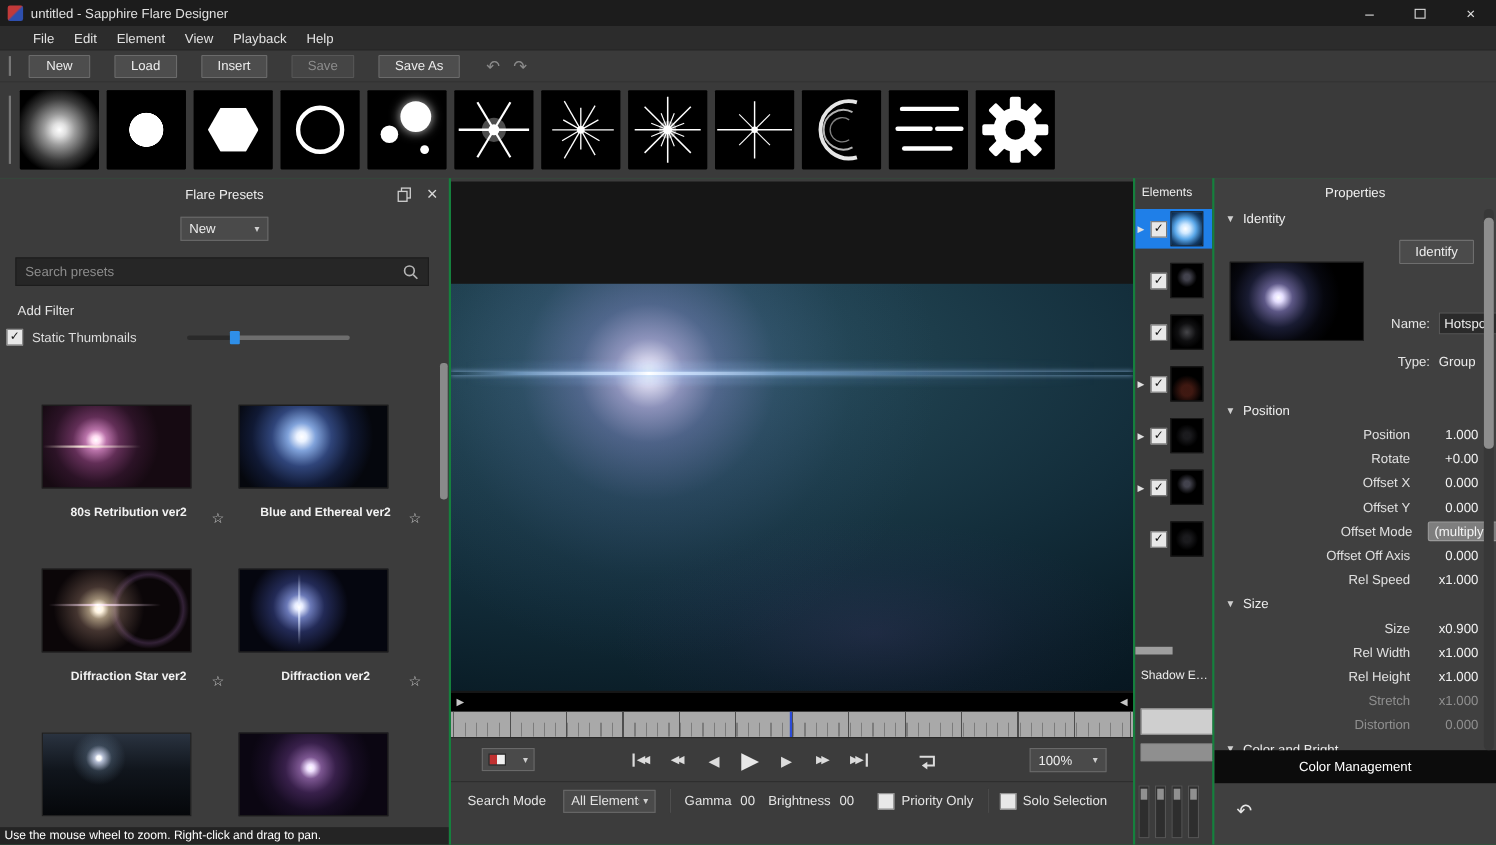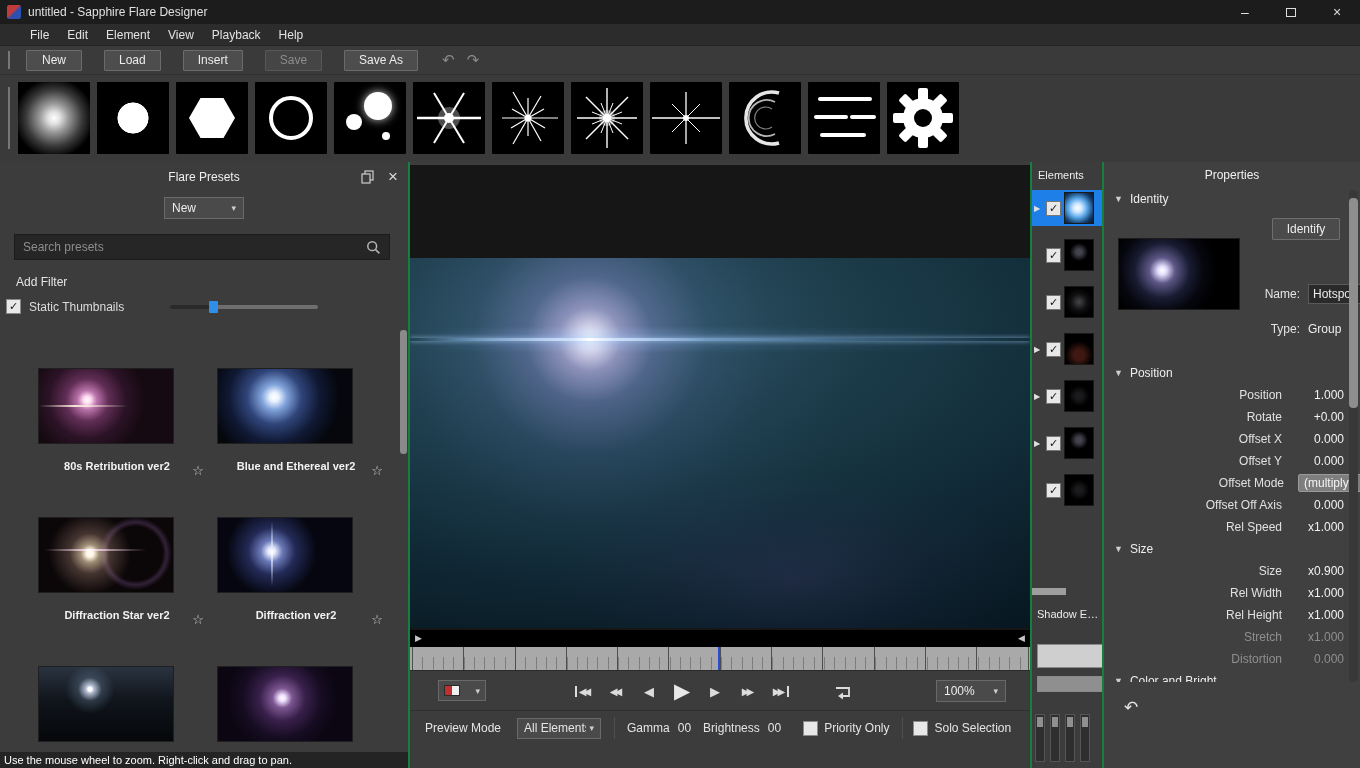--- a/index.html
+++ b/index.html
@@ -450,21 +450,21 @@
           <path d="M10 8.5 L5 12 L10 15.5 Z" fill="#dcdcdc"></path>
         </svg>
       </div>
       <div class="zoom-dd">
         <span>100%</span>
         <span class="dd-arrow">▾</span>
       </div>
     </div>
 
     <div class="preview-bar">
-      <span>Preview Mode</span>
+      <span>Search Mode</span>
       <div class="pb-dd">
         <span class="txt">All Elements</span>
         <span class="dd-arrow">▾</span>
       </div>
       <div class="vsep"></div>
       <span class="pb-lbl">Gamma</span>
       <span class="pb-val">00</span>
       <span class="pb-lbl">Brightness</span>
       <span class="pb-val">00</span>
       <span class="checkbox empty pb-chk"></span>
@@ -610,20 +610,21 @@
     <div class="prop-row disabled">
       <span class="pr-label">Distortion</span>
       <span class="pr-value">0.000</span>
     </div>
 
     <div class="sec-hdr clipped">
       <span class="tri">▼</span>
       <span>Color and Bright</span>
     </div>
 
+    <div class="cm-bar">Color Management</div>
 
     <div class="pp-bottom">
       <span>↶</span>
     </div>
 
     <div class="props-track"></div>
     <div class="props-thumb"></div>
   </div>
 
 </div>

